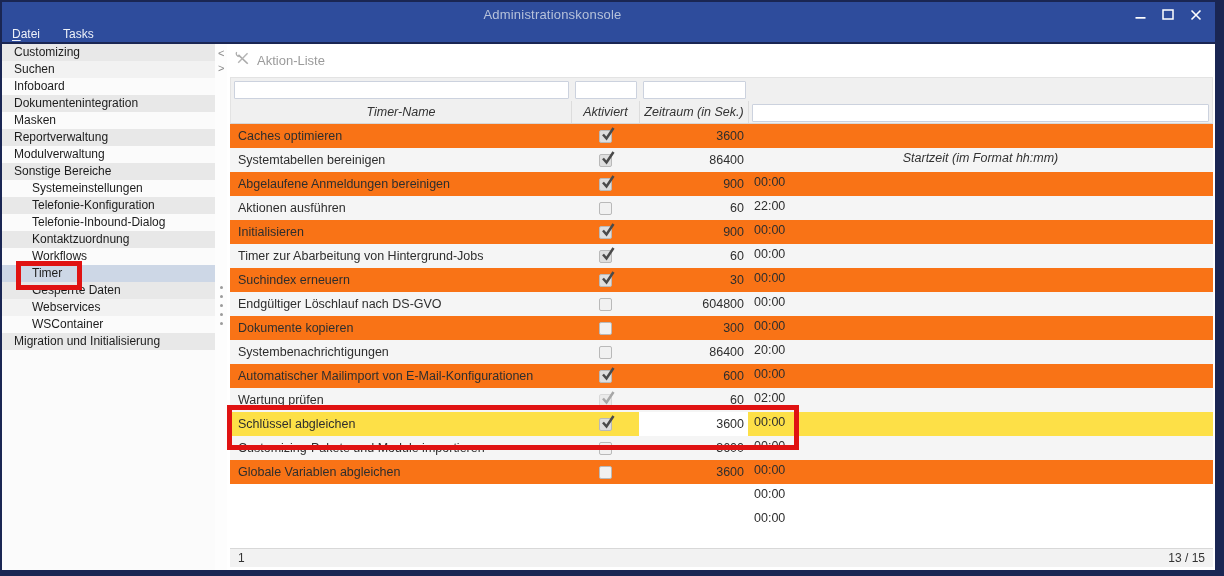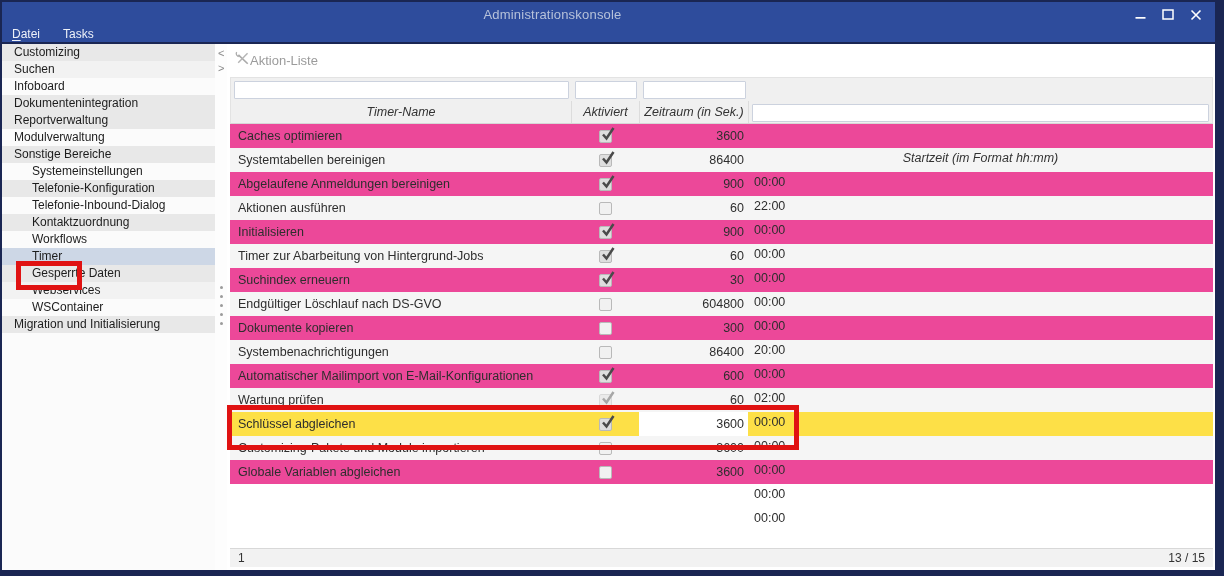--- a/index.html
+++ b/index.html
@@ -44,21 +44,21 @@
   .side-item.sel { background:#cdd7e6; }
   
   .splitter { width:12px; flex:0 0 auto; position:relative; background:#fdfdfd; }
   .chev { position:absolute; left:3px; color:#8a8a8a; font-size:11px; line-height:11px; }
   .chev.up-pos { top:4px; }
   .chev.dn-pos { top:19px; }
   .grip { position:absolute; left:5px; top:242px; display:flex; flex-direction:column; gap:6px; }
   .grip i { width:3px; height:3px; background:#9c9c9c; border-radius:50%; display:block; }
   
   .main { flex:1; display:flex; flex-direction:column; padding:0 2px 0 3px; min-width:0; }
-  .panel-head { height:33px; display:flex; align-items:center; padding-left:5px; flex:0 0 auto; }
+  .panel-head { height:33px; display:flex; align-items:center; gap:7px; padding-left:5px; flex:0 0 auto; }
   .panel-title { color:#9b9b9b; font-size:13px; }
   
   .grid { flex:0 0 auto; }
   .filter-row {
     display:flex; background:#f0f0f0; height:24px; align-items:center;
     border:1px solid #e3e3e3; border-bottom:none;
   }
   .filter-cell { height:100%; display:flex; align-items:center; padding:2px 3px; }
   .filter-input {
     width:100%; height:18px; background:#fff; border:1px solid #ccd2de; border-radius:1px;
@@ -70,21 +70,21 @@
   .header-cell {
     font-size:12.5px; color:#333; display:flex; align-items:center; justify-content:center;
     border-right:1px solid #dcdcdc; height:100%;font-style:italic;
   }
   .header-cell:last-child { border-right:none; }
   .c0 { width:341px; flex:0 0 auto; }
   .c1 { width:68px;  flex:0 0 auto; }
   .c2 { width:109px; flex:0 0 auto; }
   .c3 { flex:1; min-width:0;margin-top:46px; }
   .row { display:flex; height:24px; font-size:12.5px; color:#2e2e2e; }
-  .row.even { background:#ec4899; }
+  .row.even { background:#f97316; }
   .row.odd  { background:#f5f5f5; }
   .row.sel  { background:#fde047; }
   .cell { height:100%; display:flex; align-items:center; overflow:hidden; white-space:nowrap; }
   .cell.c0 { padding-left:8px; }
   .cell.c1 { justify-content:center; }
   .cell.c2 { justify-content:flex-end; padding-right:4px; }
   .cell.c3 { padding-left:6px; }
   .row.sel .cell.c2.editing { background:#ffffff; }
   
   .cb { width:13px; height:13px; border:1px solid #b9b9b9; border-radius:2px; background:#f1f1f1; position:relative; }
@@ -134,20 +134,21 @@
       <span class="menu-item">Tasks</span>
     </div>
 
   <div class="content">
 
     <div class="sidebar" id="sidebar">
         <div class="side-item lvl0 shade-gray">Customizing</div>
         <div class="side-item lvl0 shade-light">Suchen</div>
         <div class="side-item lvl0 shade-white">Infoboard</div>
         <div class="side-item lvl0 shade-gray">Dokumentenintegration</div>
+        <div class="side-item lvl0 shade-white">Masken</div>
         <div class="side-item lvl0 shade-gray">Reportverwaltung</div>
         <div class="side-item lvl0 shade-white">Modulverwaltung</div>
         <div class="side-item lvl0 shade-gray">Sonstige Bereiche</div>
         <div class="side-item lvl1 shade-white">Systemeinstellungen</div>
         <div class="side-item lvl1 shade-gray">Telefonie-Konfiguration</div>
         <div class="side-item lvl1 shade-white">Telefonie-Inbound-Dialog</div>
         <div class="side-item lvl1 shade-gray">Kontaktzuordnung</div>
         <div class="side-item lvl1 shade-white">Workflows</div>
         <div class="side-item lvl1 shade-white sel">Timer</div>
         <div class="side-item lvl1 shade-gray">Gesperrte Daten</div>

